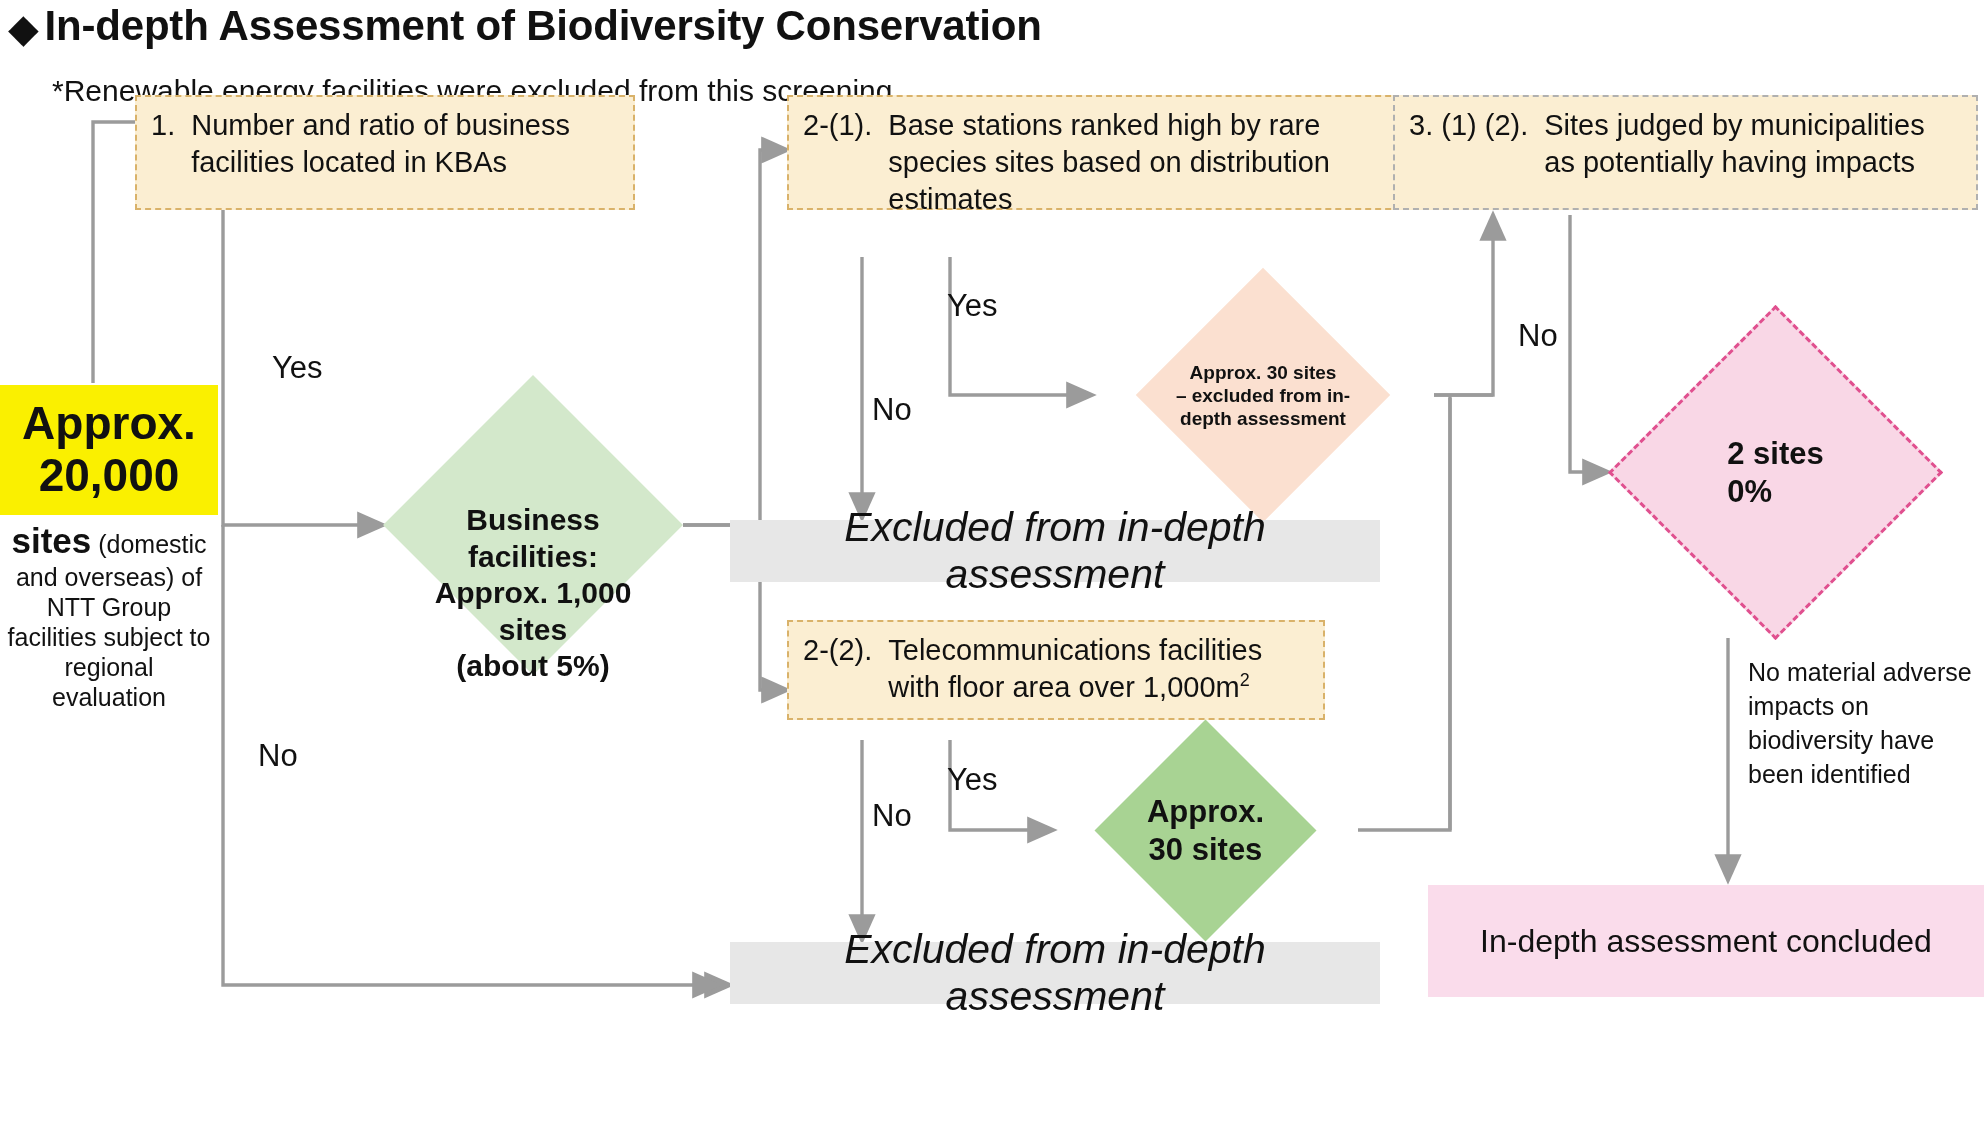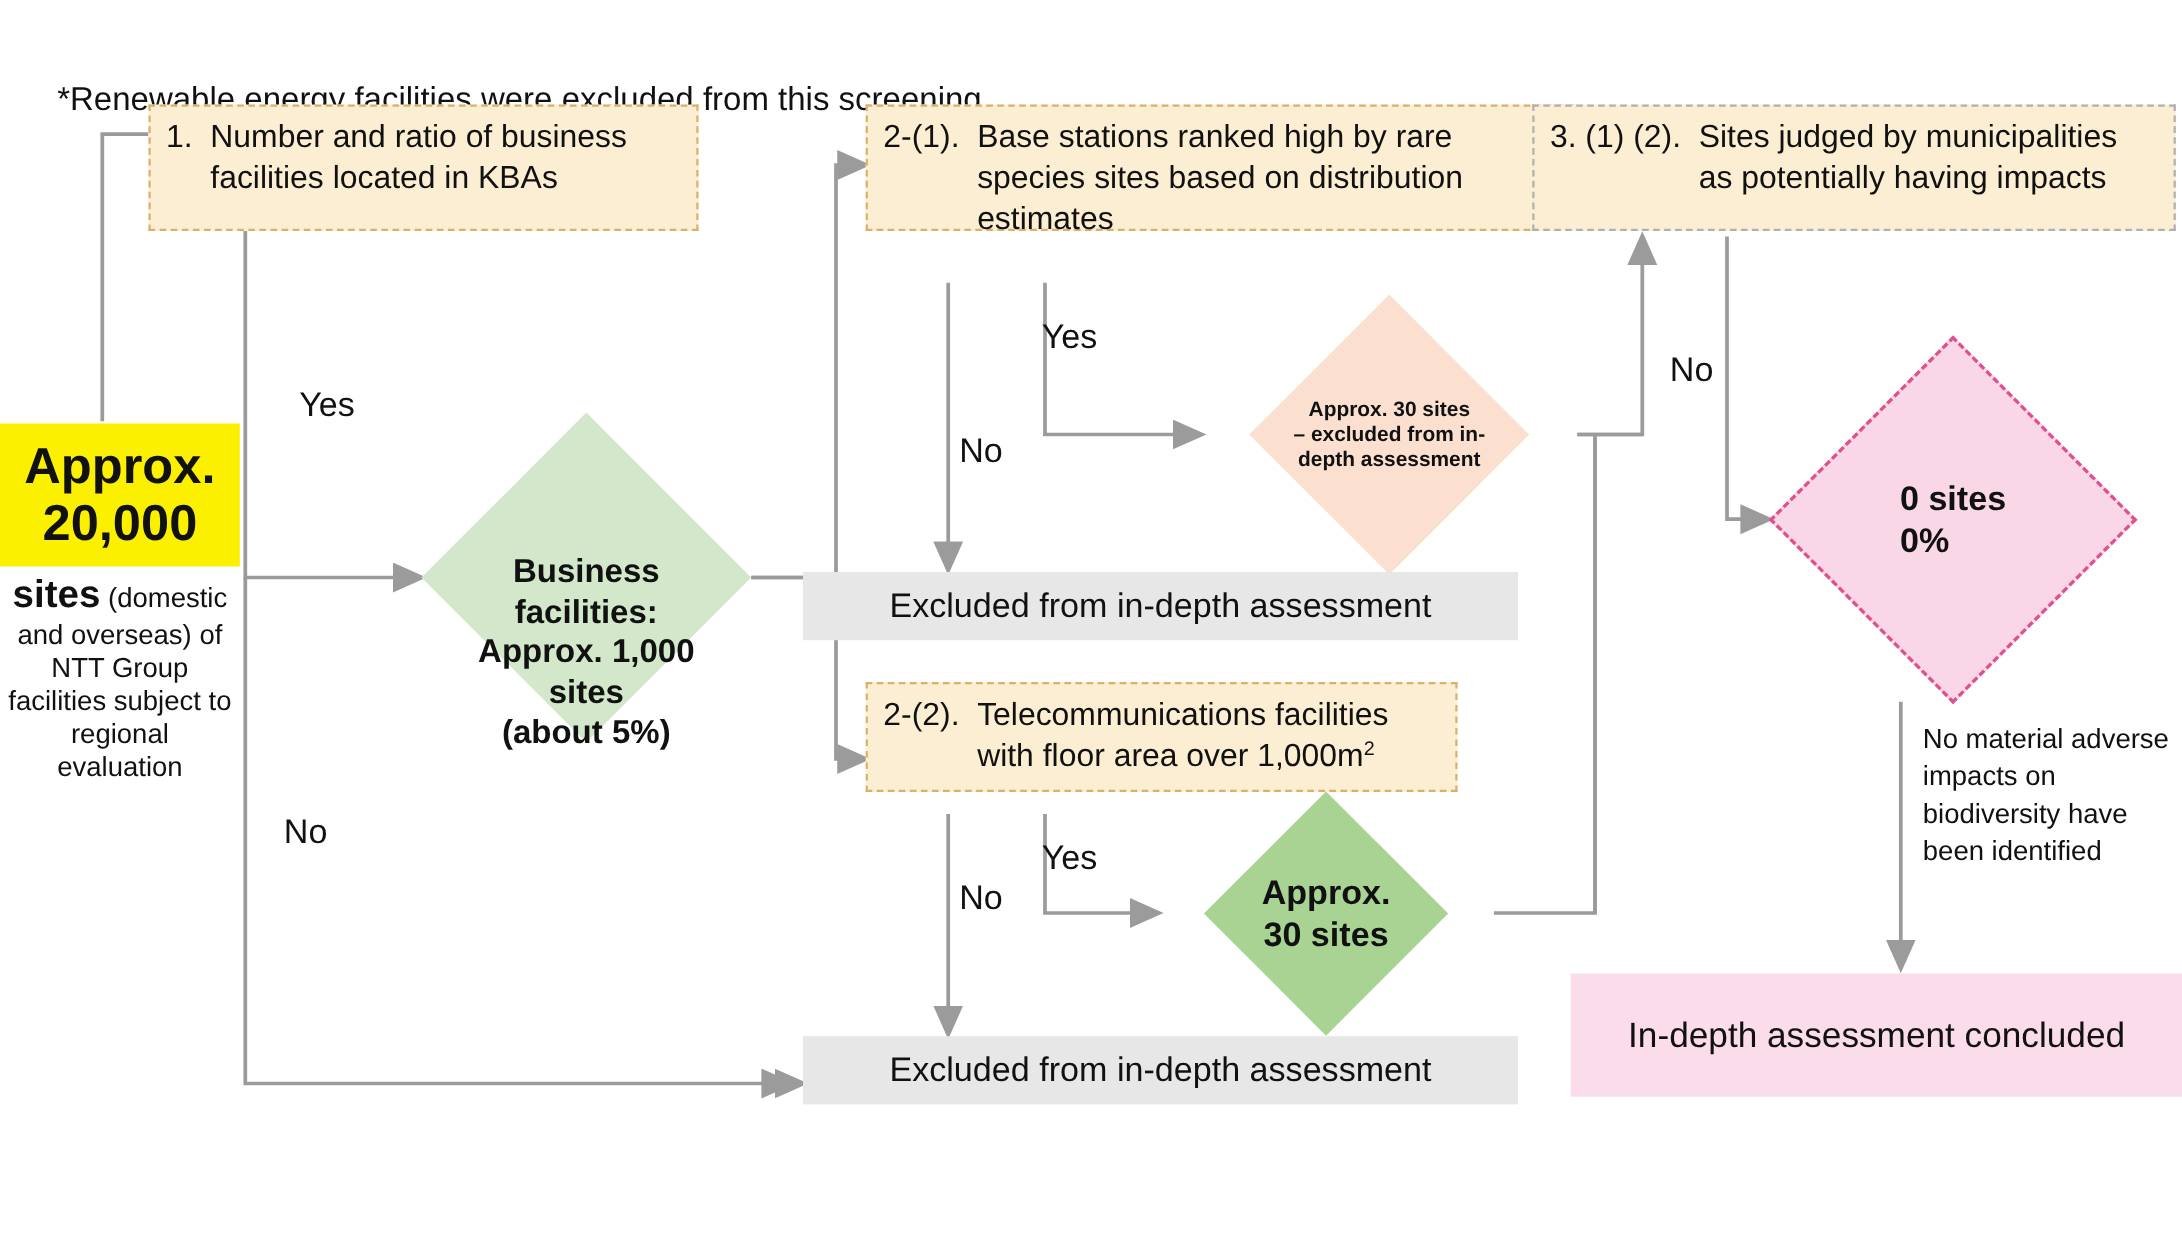--- a/index.html
+++ b/index.html
@@ -48,21 +48,21 @@
     text-align:center;
   }
   .leftcaption{
     position:absolute;text-align:center;font-size:25px;line-height:1.2;
   }
   .leftcaption b{font-size:35px;}
 
   .graybox{
     background:#e7e7e7;
     display:flex;align-items:center;justify-content:center;
-    font-size:31px;text-align:center;
+    font-size:41px;text-align:center;font-style:italic;
   }
   .pinkbox{
     background:#fadceb;
     display:flex;align-items:center;justify-content:center;
     font-size:32px;line-height:1.34;text-align:center;
   }
 
   
   .dia{position:absolute;}
   .dia .shape{
@@ -85,20 +85,23 @@
   .sidenote{
     position:absolute;font-size:25px;line-height:1.36;
   }
   sup{font-size:0.62em;vertical-align:super;}
 </style>
 </head>
 <body>
 
 <div id="stage">
 
+  <div class="hdr-title">
+    <span class="hdr-diamond">◆</span><span>In-depth Assessment of Biodiversity Conservation</span>
+  </div>
   <div class="hdr-sub">*Renewable energy facilities were excluded from this screening.</div>
 
   <svg id="wires" viewBox="0 0 1984 1134">
     <defs>
       <marker id="ah" markerWidth="10" markerHeight="10" refX="7.6" refY="4" orient="auto" markerUnits="strokeWidth">
         <path d="M0,0 L9,4 L0,8 z" fill="#9b9b9b"></path>
       </marker>
     </defs>
     <g stroke="#9b9b9b" stroke-width="3.4" fill="none" marker-end="url(#ah)">
 
@@ -187,21 +190,21 @@
     <div class="shape" style="width:180px;height:180px;left:81px;top:37px;"></div>
     <div class="label" style="font-size:19px;padding:0 4px;box-sizing:border-box;">
         <div>Approx. 30 sites<br>– excluded from in-<br>depth assessment</div>
       </div>
   </div>
 
   <div class="dia dia-pink" style="left:1608px;top:305px;width:335px;height:335px;">
     <div class="shape" style="width:237px;height:237px;left:49px;top:49px;"></div>
     <div class="label" style="font-size:31px;">
       <div style="text-align:left;">
-        <div>0 sites</div>
+        <div>2 sites</div>
         <div>0%</div>
       </div>
     </div>
   </div>
 
   <div class="dia dia-green-dark" style="left:1053px;top:720px;width:305px;height:222px;">
     <div class="shape" style="width:157px;height:157px;left:74px;top:32px;"></div>
     <div class="label" style="font-size:31px;">
       <div>
         <div>Approx.</div>

